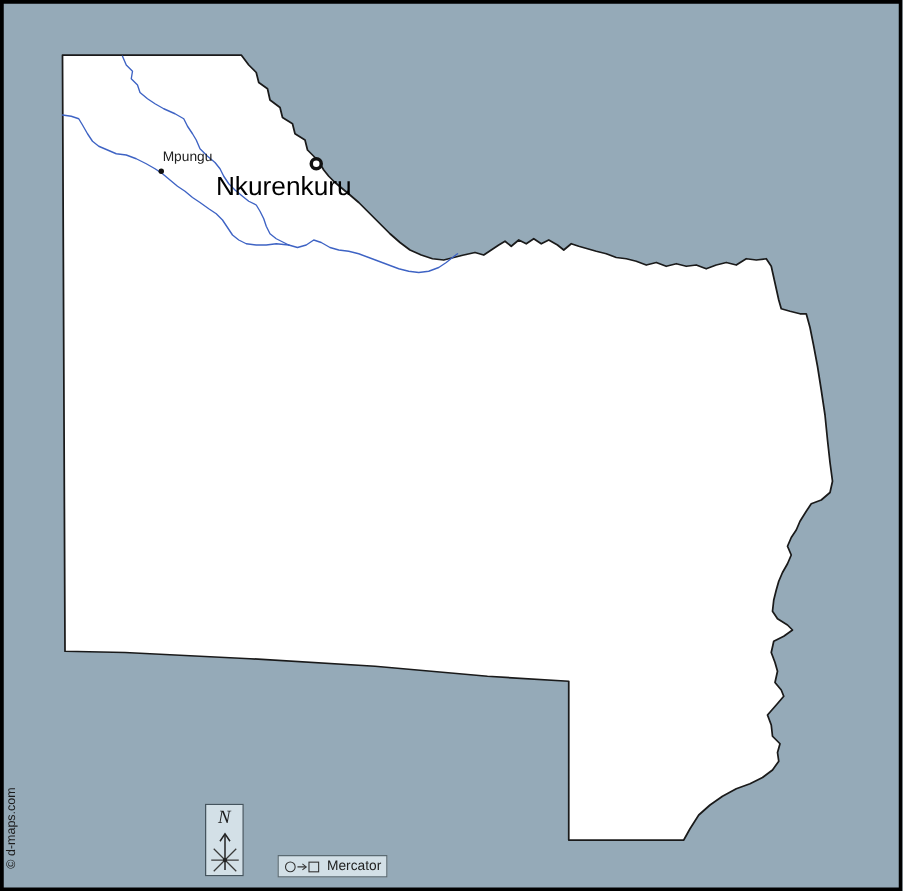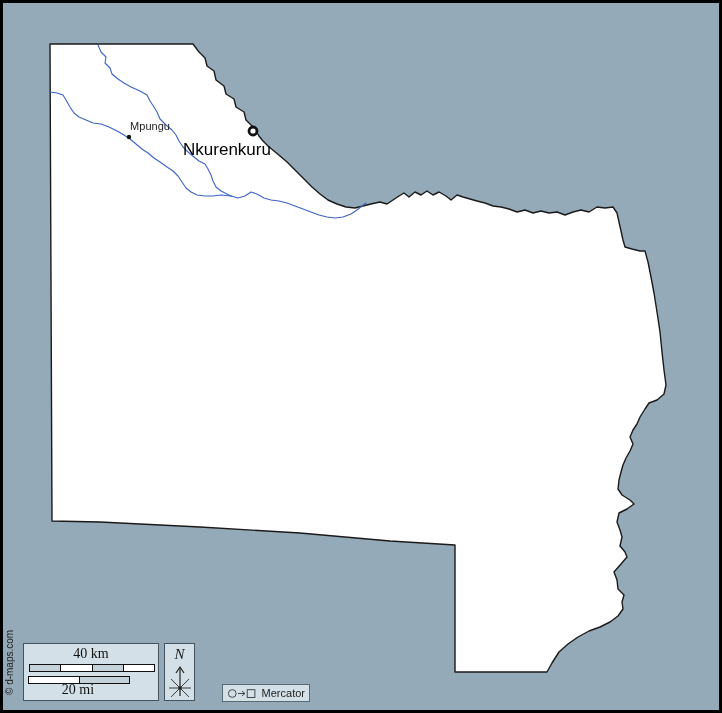--- a/index.html
+++ b/index.html
@@ -11,21 +11,21 @@
   .stage{
     position:relative; width:722px; height:713px; overflow:hidden;
     background:var(--sea);
     font-family:"Liberation Sans", sans-serif;
   }
   .map-svg{position:absolute; inset:0; display:block;}
   .frame{position:absolute; inset:0; border:3px solid var(--frame); pointer-events:none; z-index:50;}
 
   .place-label{position:absolute; transform:translate(-50%,-50%); color:var(--ink); white-space:nowrap; z-index:10;}
   .town-label{font-size:11px; color:#222;padding-left:32px;}
-  .capital-label{font-size:17px; color:#000;}
+  .capital-label{font-size:21px; color:#000;}
 
   .panel{
     position:absolute; background:var(--panel);
     border:1px solid var(--panel-border); box-sizing:border-box; z-index:20;
   }
   .scale-panel{left:23px; top:643px; width:136px; height:58px;}
   .scale-text{
     position:absolute; text-align:center; color:var(--ink);
     font-family:"Liberation Serif", serif; font-size:14px; line-height:14px;
   }
@@ -94,34 +94,20 @@
                 319,215 327,217 335,218 343,217 351,214 357,210 362,206 366,203"></polyline>
     </g>
 
     <circle cx="129" cy="137" r="2.2" style="fill:#111; stroke:none;"></circle>
     <circle cx="253" cy="131" r="4" style="fill:#fff; stroke:#111; stroke-width:2.8;"></circle>
   </svg>
 
   <div class="place-label town-label" style="left:134px; top:126px;">Mpungu</div>
   <div class="place-label capital-label" style="left:227px; top:150px;">Nkurenkuru</div>
 
-  <div class="panel scale-panel">
-    <div class="scale-text km-text">40 km</div>
-    <div class="bar km-bar">
-      <div class="seg gray"></div>
-      <div class="seg white"></div>
-      <div class="seg gray"></div>
-      <div class="seg white"></div>
-    </div>
-    <div class="bar mi-bar">
-      <div class="seg white"></div>
-      <div class="seg gray"></div>
-    </div>
-    <div class="scale-text mi-text">20 mi</div>
-  </div>
 
   <div class="panel compass-panel">
     <span class="north-label">N</span>
     <svg width="26" height="38" viewBox="0 0 26 38" style="stroke:#3a3a3a; fill:none; stroke-width:1;">
       <line x1="2" y1="26" x2="24" y2="26"></line>
       <line x1="4" y1="17" x2="22" y2="35"></line>
       <line x1="4" y1="35" x2="22" y2="17"></line>
       <line x1="13" y1="34" x2="13" y2="6" style="stroke:#222; stroke-width:1.2;"></line>
       <polyline points="9,11 13,5 17,11" style="stroke:#222; stroke-width:1.2;"></polyline>
       <circle cx="13" cy="26" r="1.7" style="fill:#222; stroke:none;"></circle>

